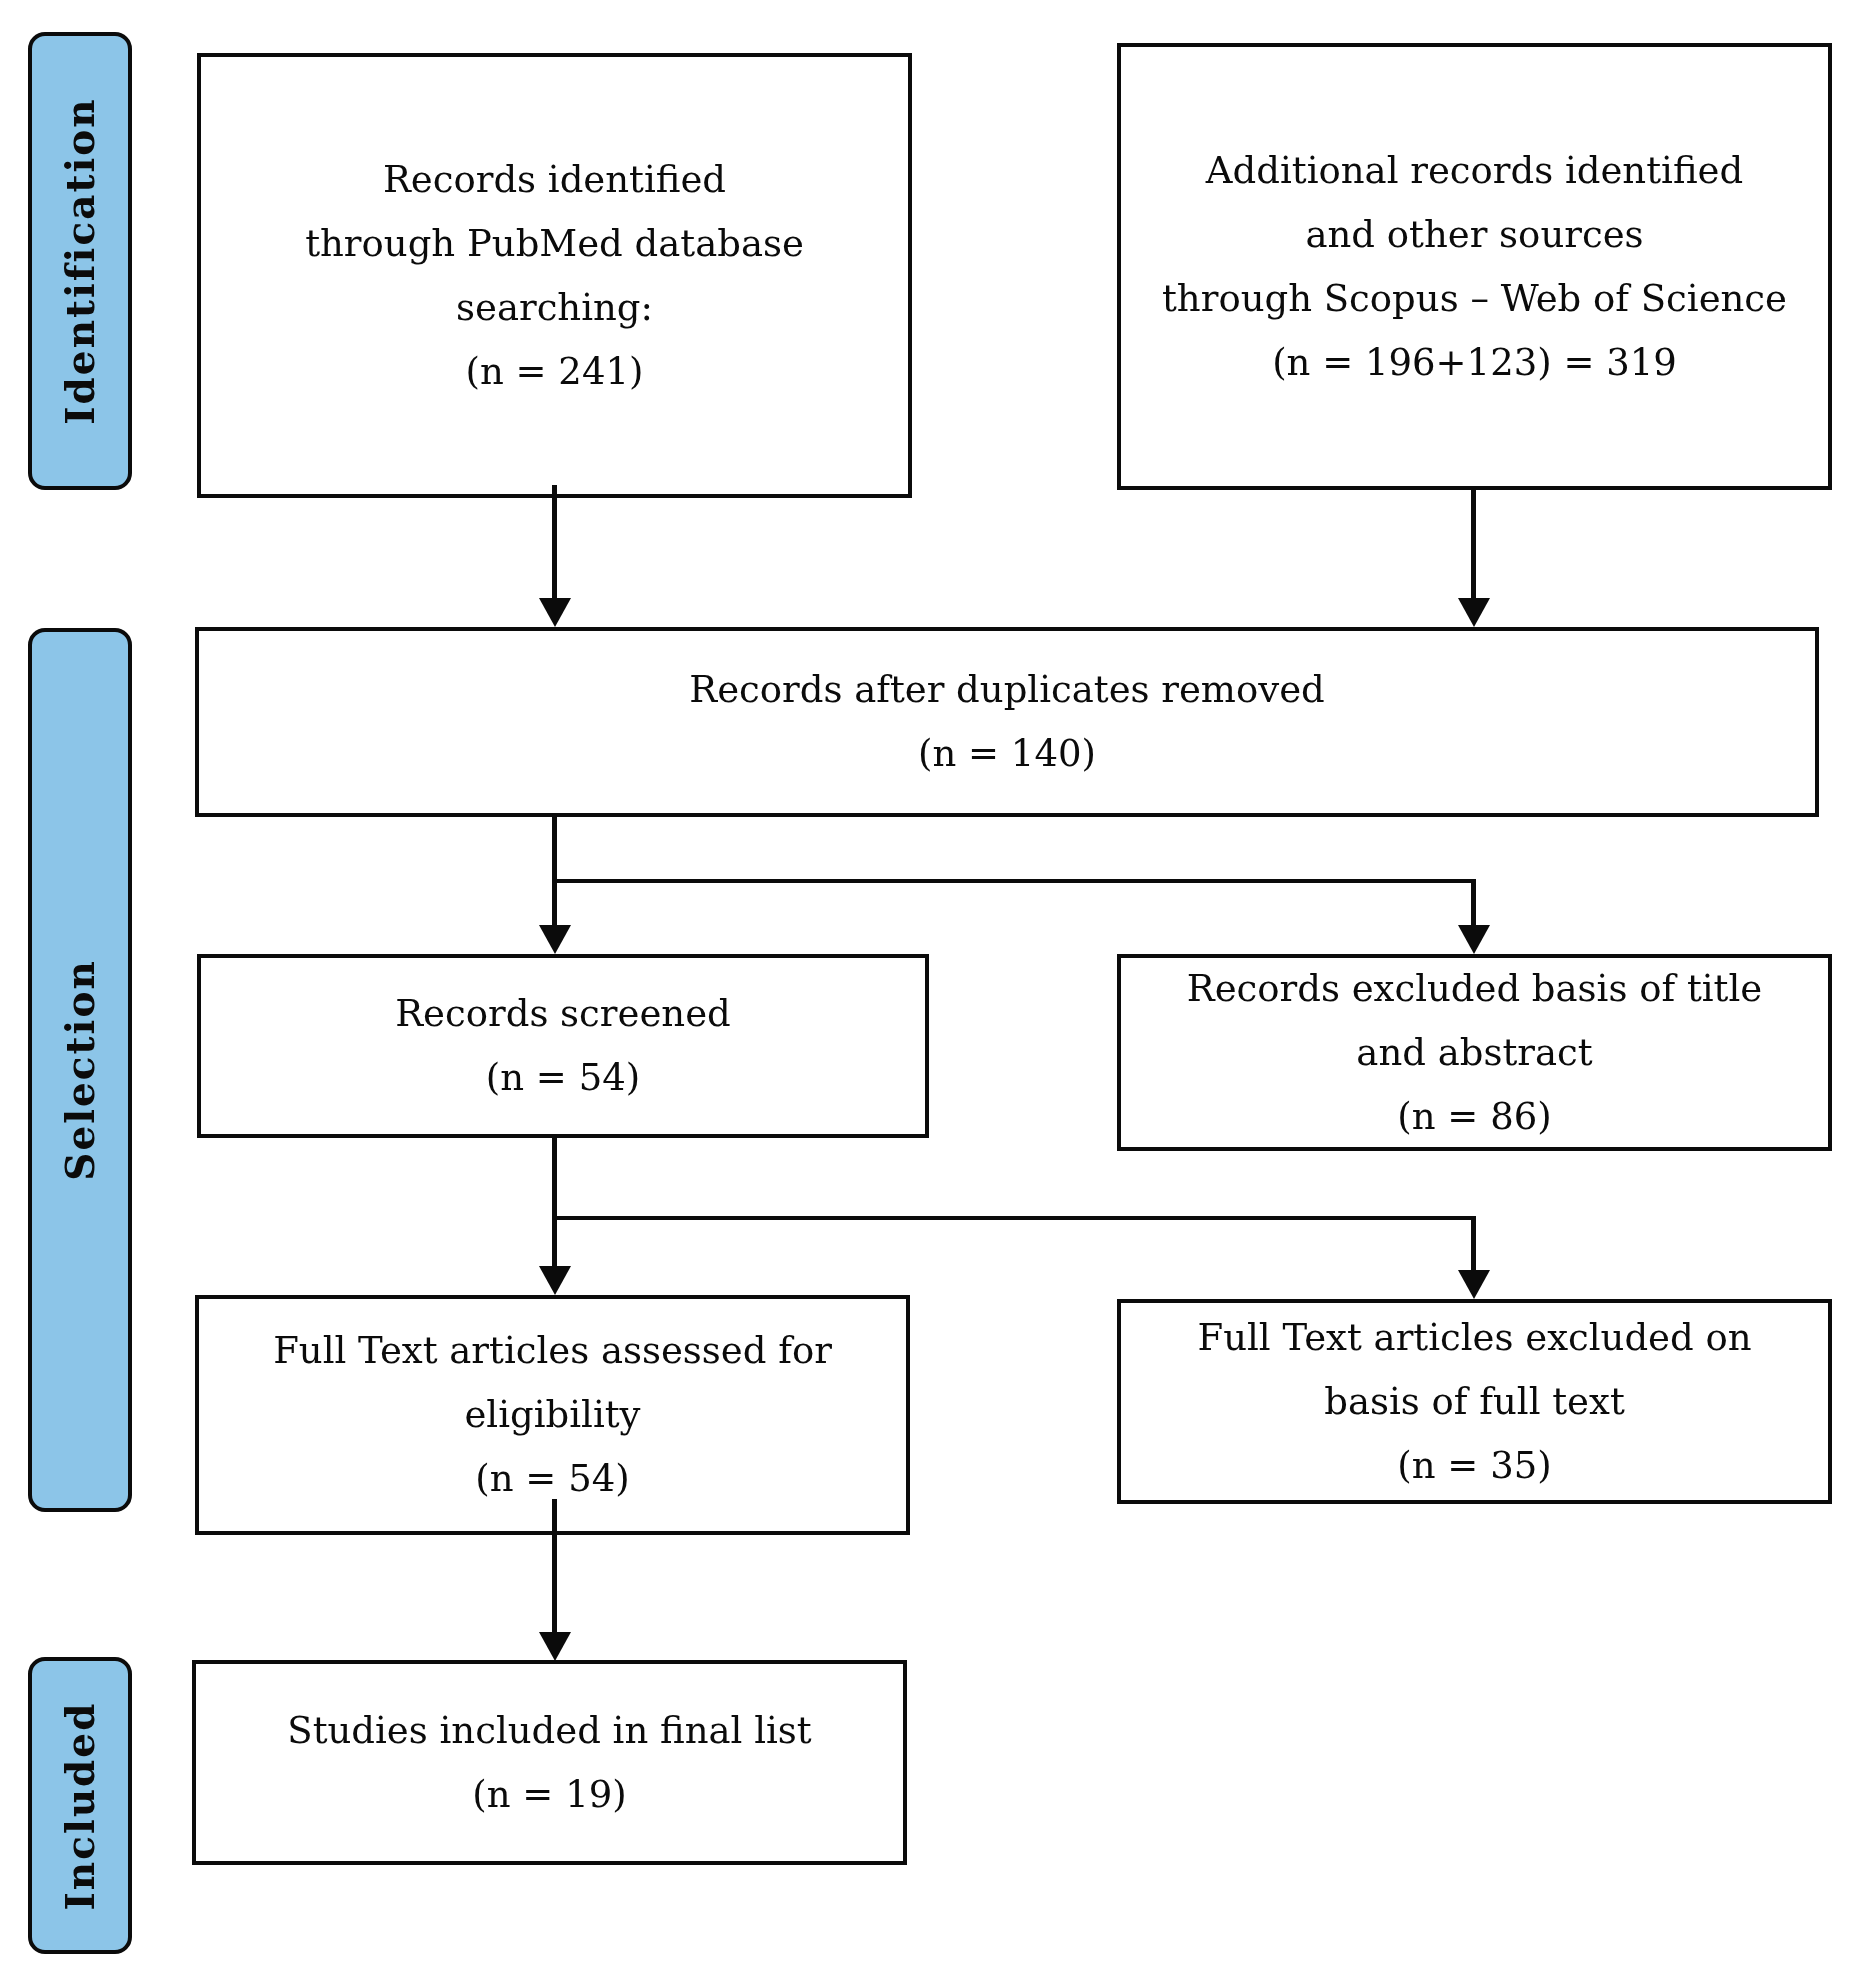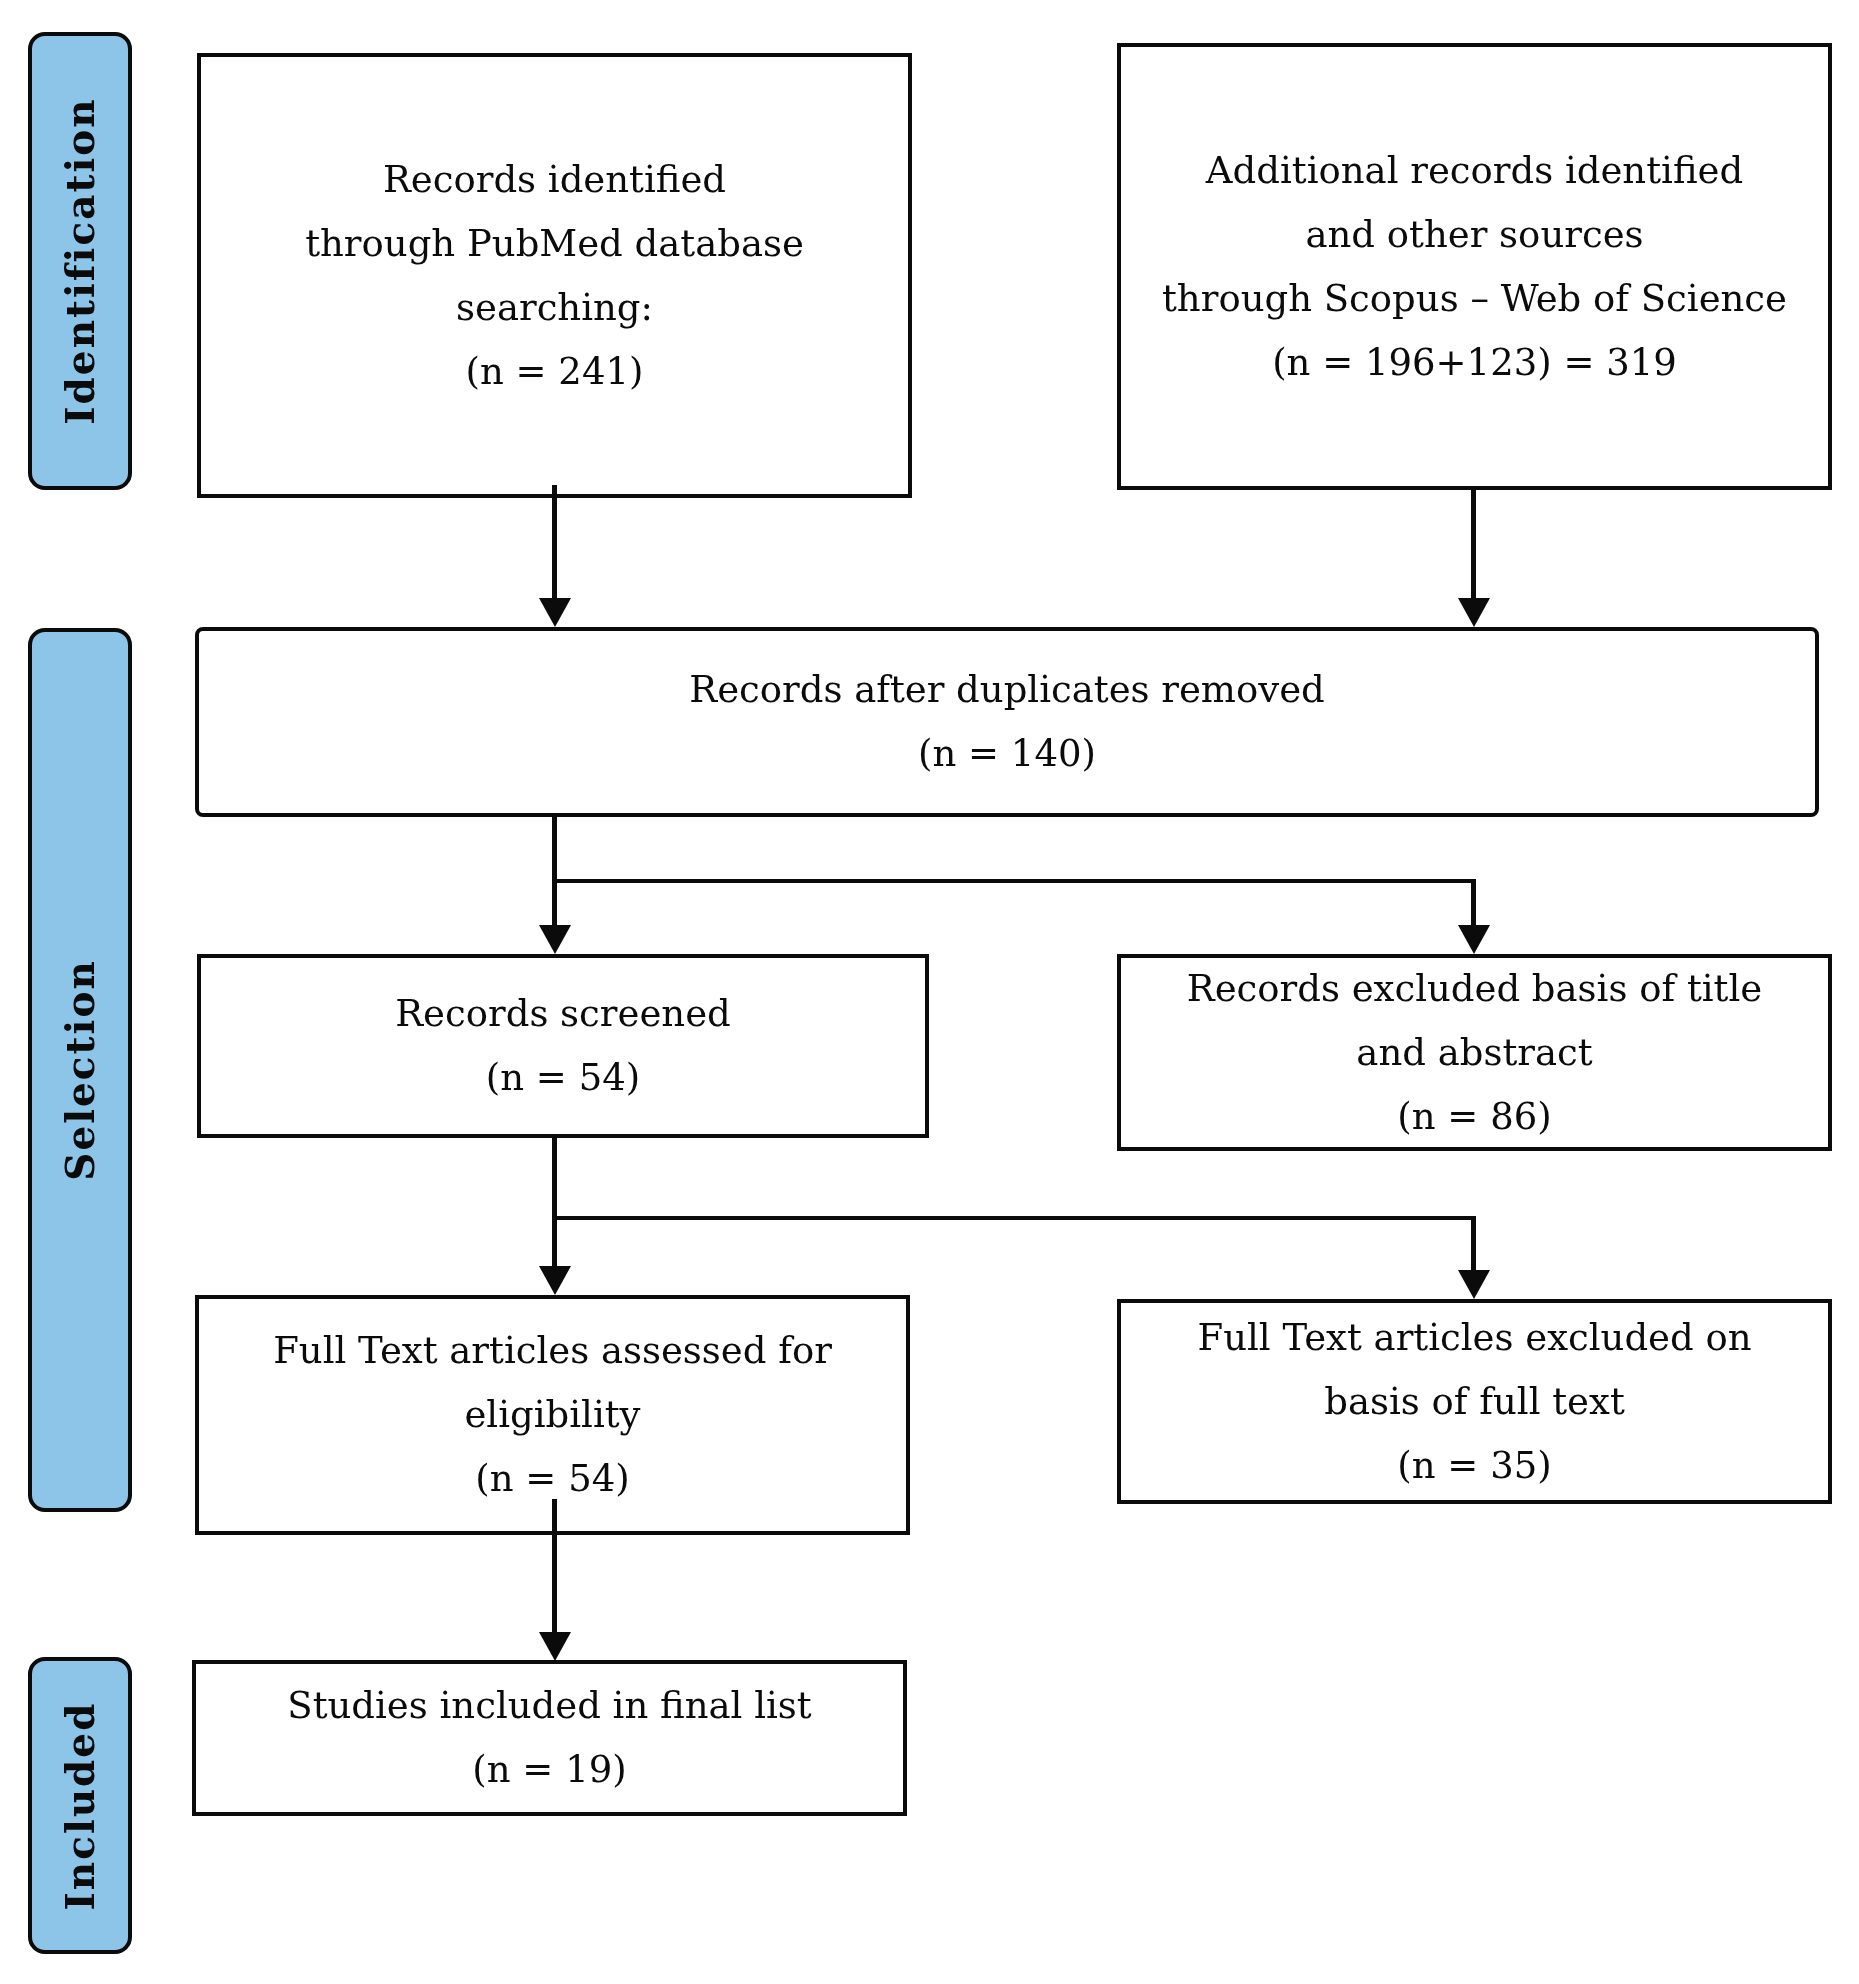--- a/index.html
+++ b/index.html
@@ -35,26 +35,26 @@
     background: #ffffff;
     border: 4.6px solid var(--stroke, #0b0b0b);
     display: flex; flex-direction: column;
     align-items: center; justify-content: center;
     text-align: center;
     font-size: 37px; line-height: 64px;
   }
   .box .line { white-space: nowrap; }
   #box-pubmed         { left: 197px;  top: 53px;   width: 715px; height: 445px; }
   #box-scopus         { left: 1117px; top: 43px;   width: 715px; height: 447px; }
-  #box-duplicates     { left: 195px;  top: 627px;  width: 1624px; height: 190px; border-radius: 8px; }
+  #box-duplicates     { left: 195px;  top: 627px;  width: 1624px; height: 190px; }
   #box-screened       { left: 197px;  top: 954px; width: 732px; height: 184px; }
   #box-excluded-title { left: 1117px; top: 954px; width: 715px; height: 197px; }
   #box-ft-assessed    { left: 195px;  top: 1295px; width: 715px; height: 240px; }
   #box-ft-excluded    { left: 1117px; top: 1299px; width: 715px; height: 205px; }
-  #box-included       { left: 192px;  top: 1660px; width: 715px; height: 156px; }
+  #box-included       { left: 192px;  top: 1660px; width: 715px; height: 205px; }
 
   
   .vl { position: absolute; width: 4.6px;  background: var(--stroke, #0b0b0b); }
   .hl { position: absolute; height: 4px; background: var(--stroke, #0b0b0b); }
   .arrow {
     position: absolute; width: 0; height: 0;
     border-left: 16px solid transparent;
     border-right: 16px solid transparent;
     border-top: 29px solid var(--stroke, #0b0b0b);
   }

